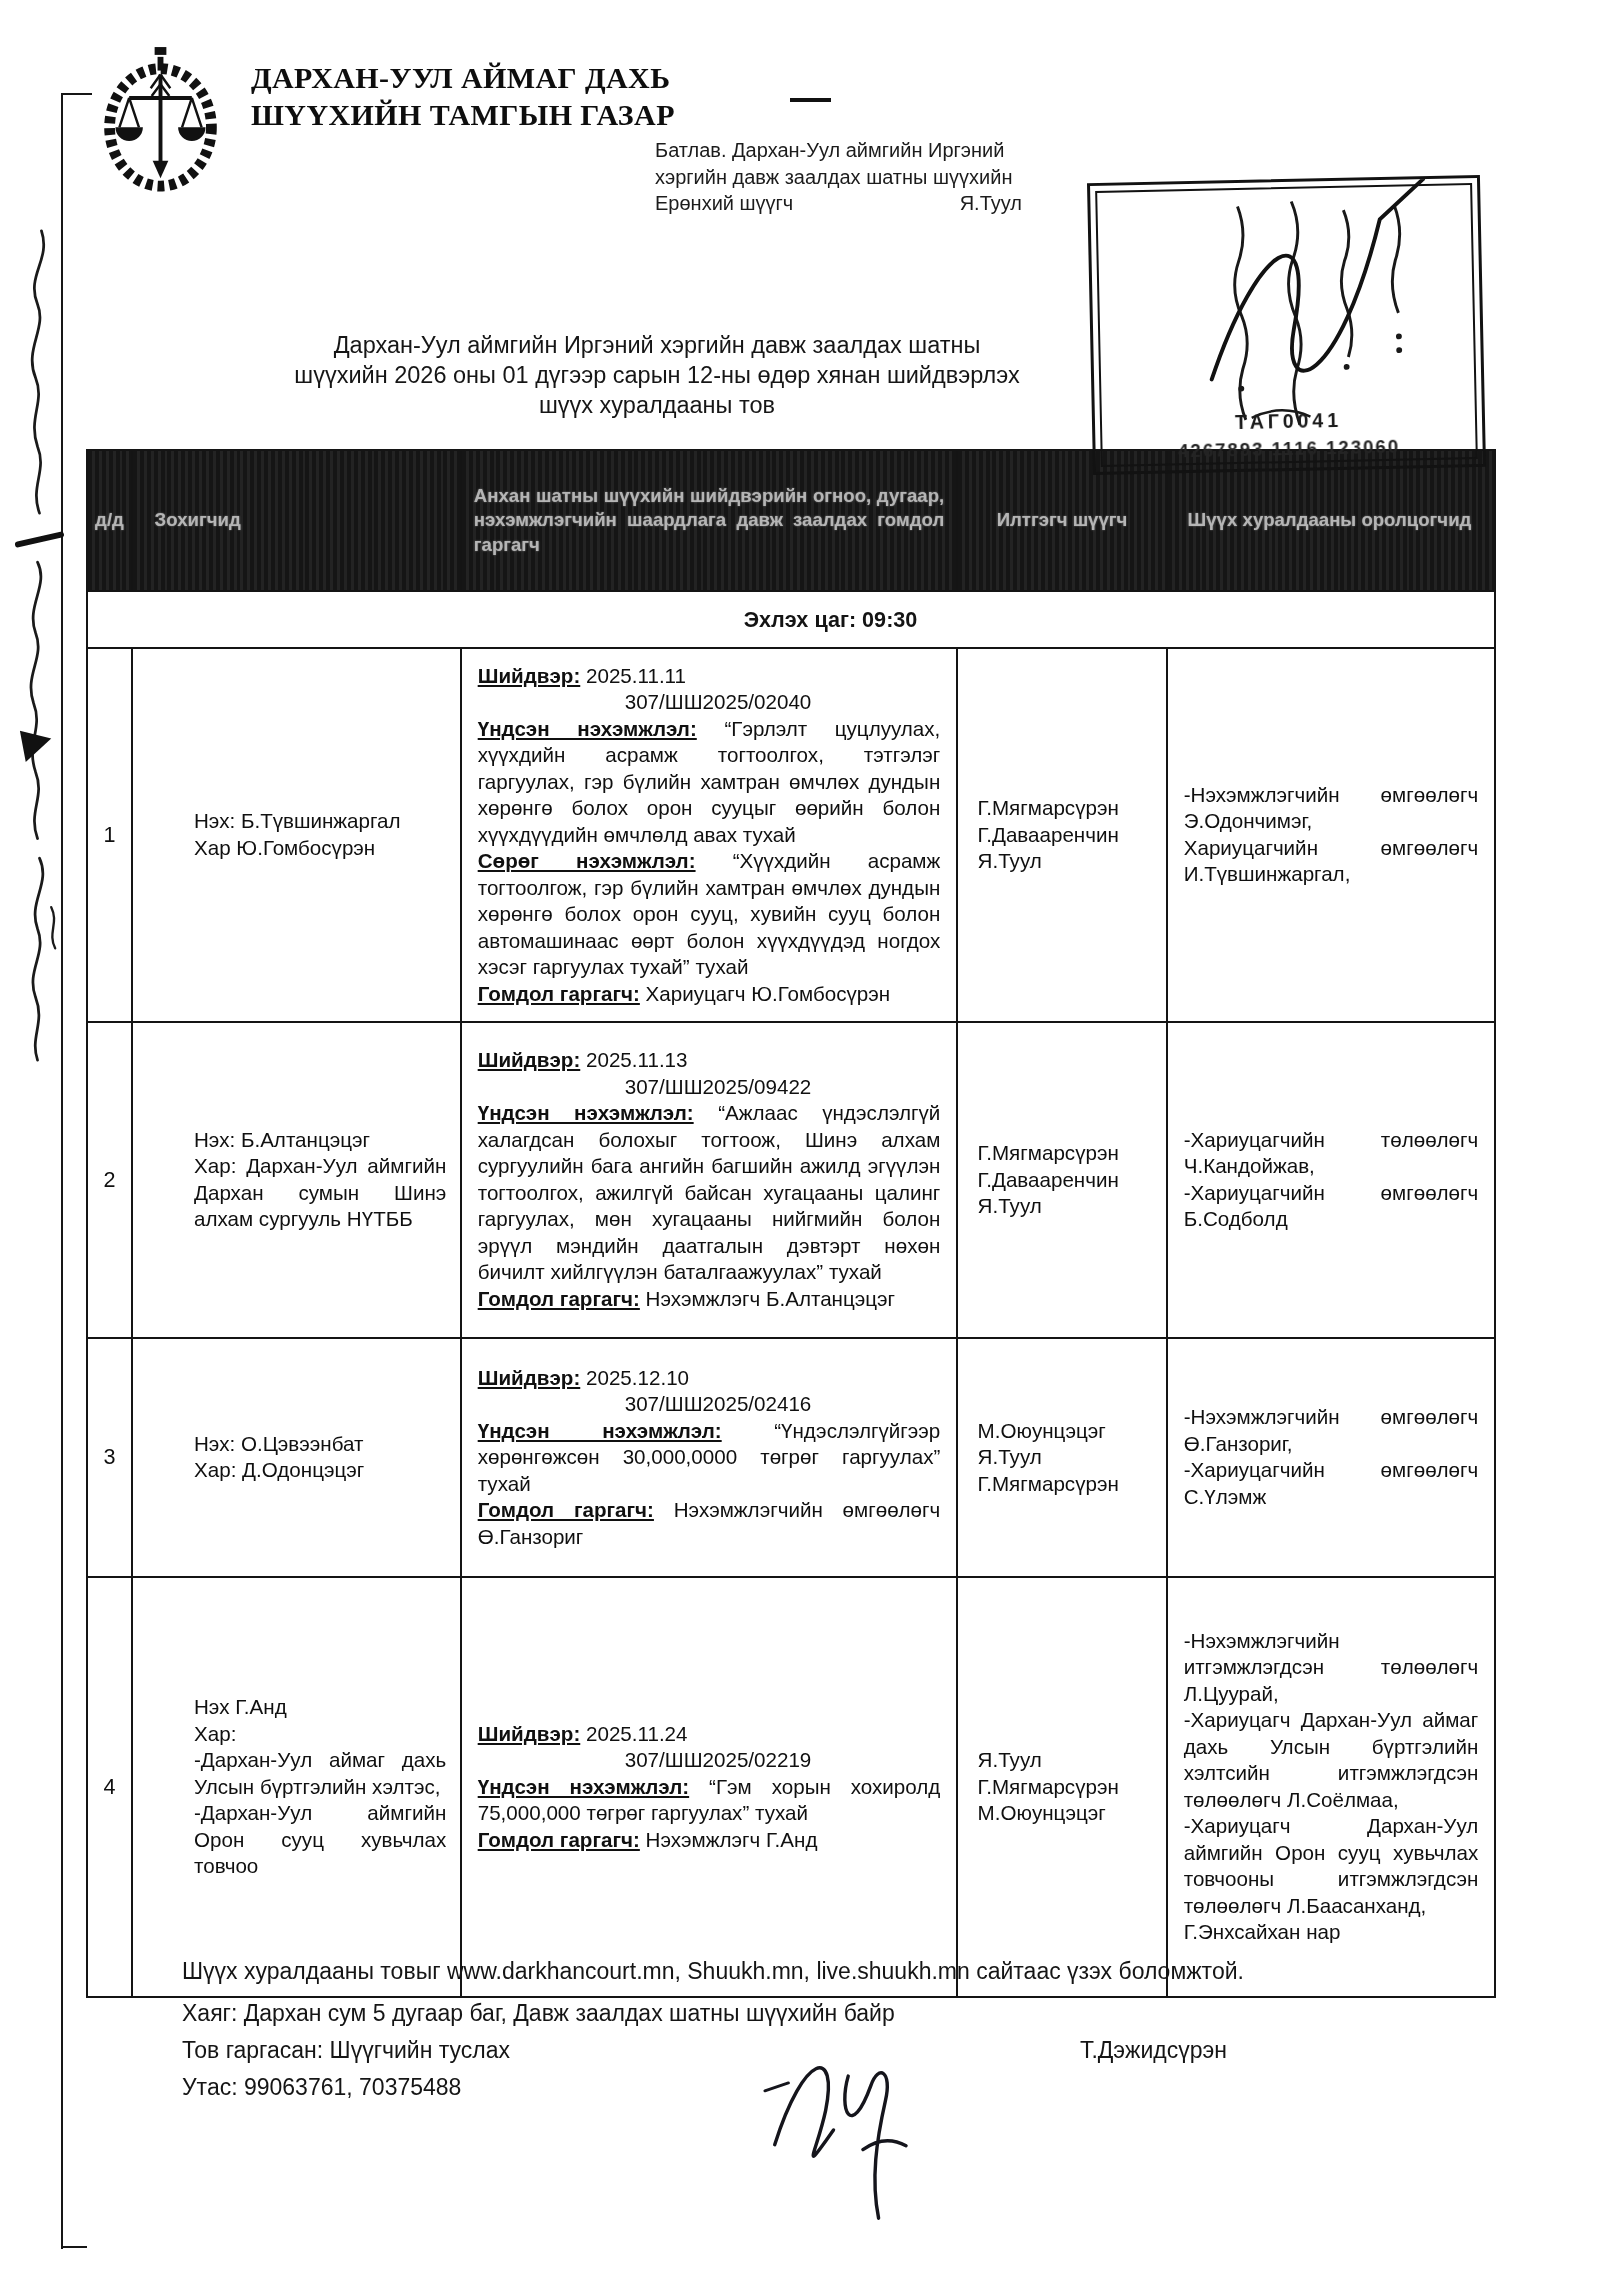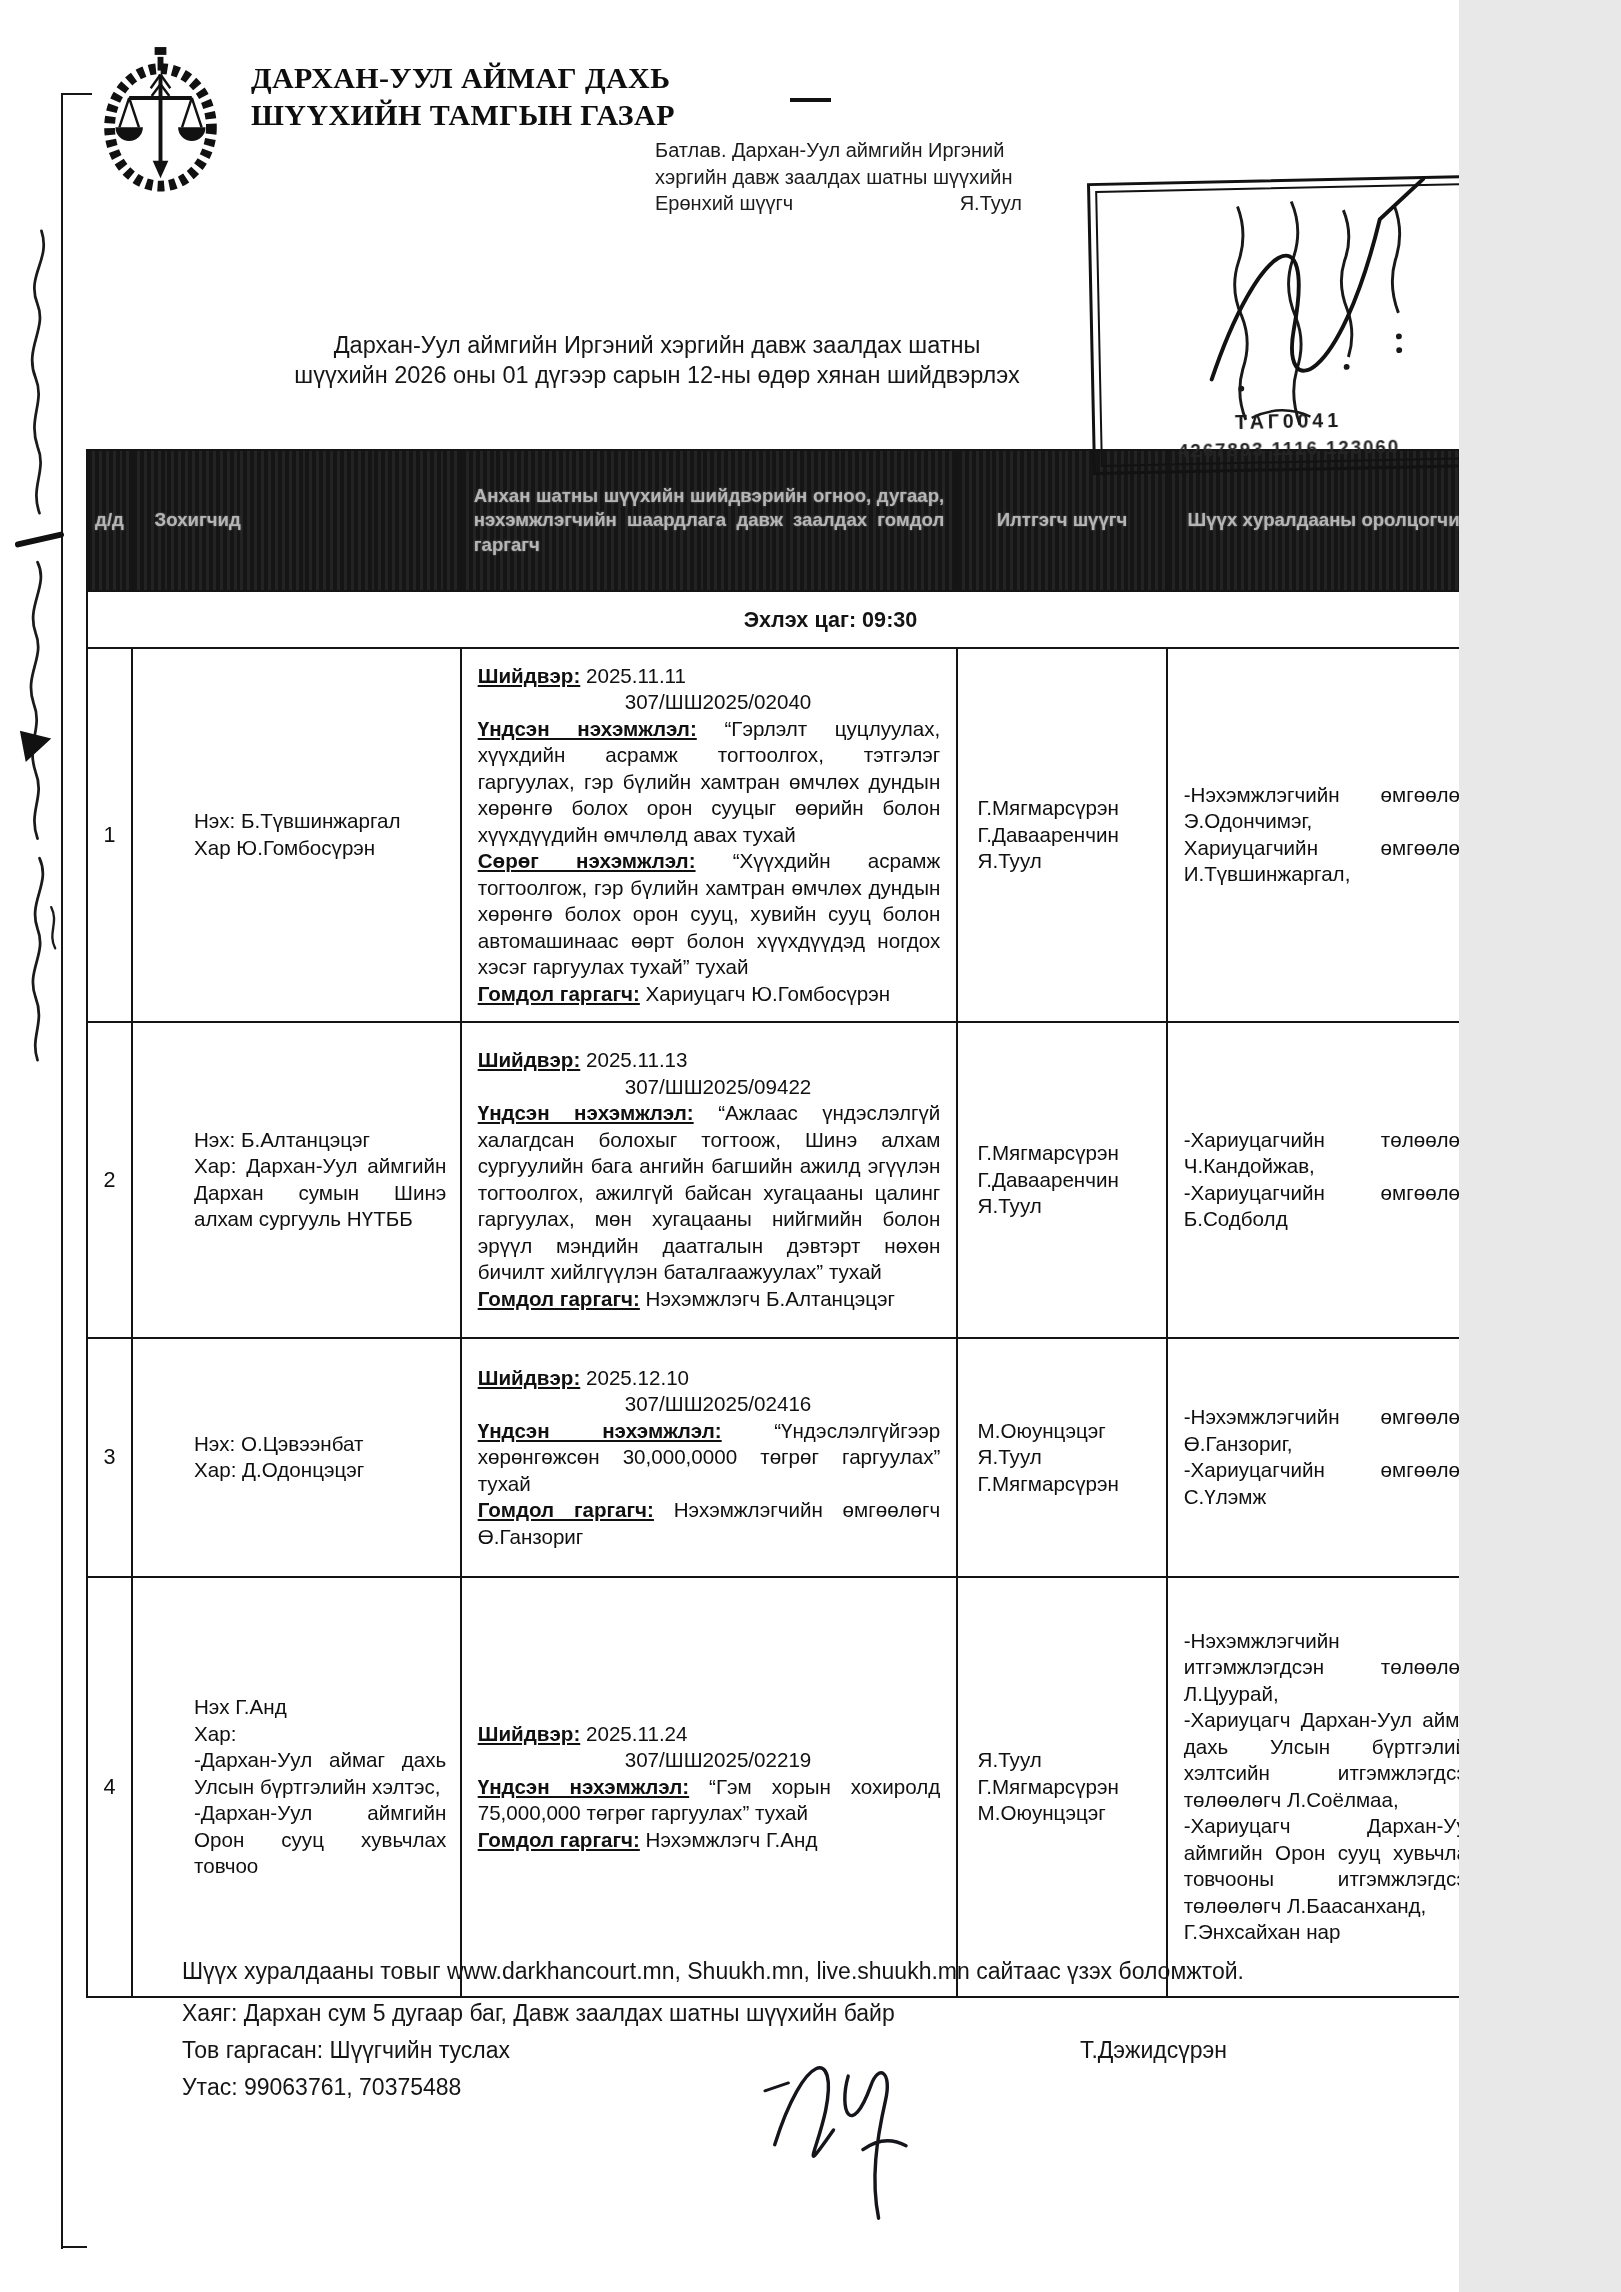--- a/index.html
+++ b/index.html
@@ -1,16 +1,16 @@
 <!DOCTYPE html>
 <html><head>
 <meta charset="utf-8">
 <style>
   html,body{margin:0;padding:0;background:#e8e8e8;}
-  .page{position:relative;width:1459px;height:2293px;background:#ffffff;
+  .page{position:relative;width:1621px;height:2293px;background:#ffffff;
         font-family:"Liberation Sans",sans-serif;color:#141414;overflow:hidden;}
 
   
   .left-frame{position:absolute;left:61px;top:93px;width:29px;height:2154px;
       border-left:2.9px solid #161616;border-top:2.9px solid #161616;}
   .left-frame-bottom{position:absolute;left:61px;top:2246px;width:25.5px;border-top:2.9px solid #161616;}
 
   
   .logo{position:absolute;left:90px;top:45px;width:141px;height:151px;}
 
@@ -139,20 +139,21 @@
       <path d="M120,200 C170,60 230,30 205,150 C190,225 250,210 295,40 L340,0" stroke="#121212" stroke-width="4" stroke-linecap="round"></path>
       <path d="M160,240 q30,-14 60,0" stroke="#191919" stroke-width="2.5"></path>
     </svg>
     <div class="stamp-code">ТАГ0041</div>
     <div class="stamp-num">4267893 1116 123060</div>
   </div>
 
   <div class="title">
     <div>Дархан-Уул аймгийн Иргэний хэргийн давж заалдах шатны</div>
     <div>шүүхийн 2026 оны 01 дүгээр сарын 12-ны өдөр хянан шийдвэрлэх</div>
+    <div>шүүх хуралдааны тов</div>
   </div>
 
   <table class="schedule">
     <colgroup>
       <col style="width:45px">
         <col style="width:329px">
         <col style="width:496px">
       <col style="width:210px">
         <col style="width:328px">
     </colgroup>

